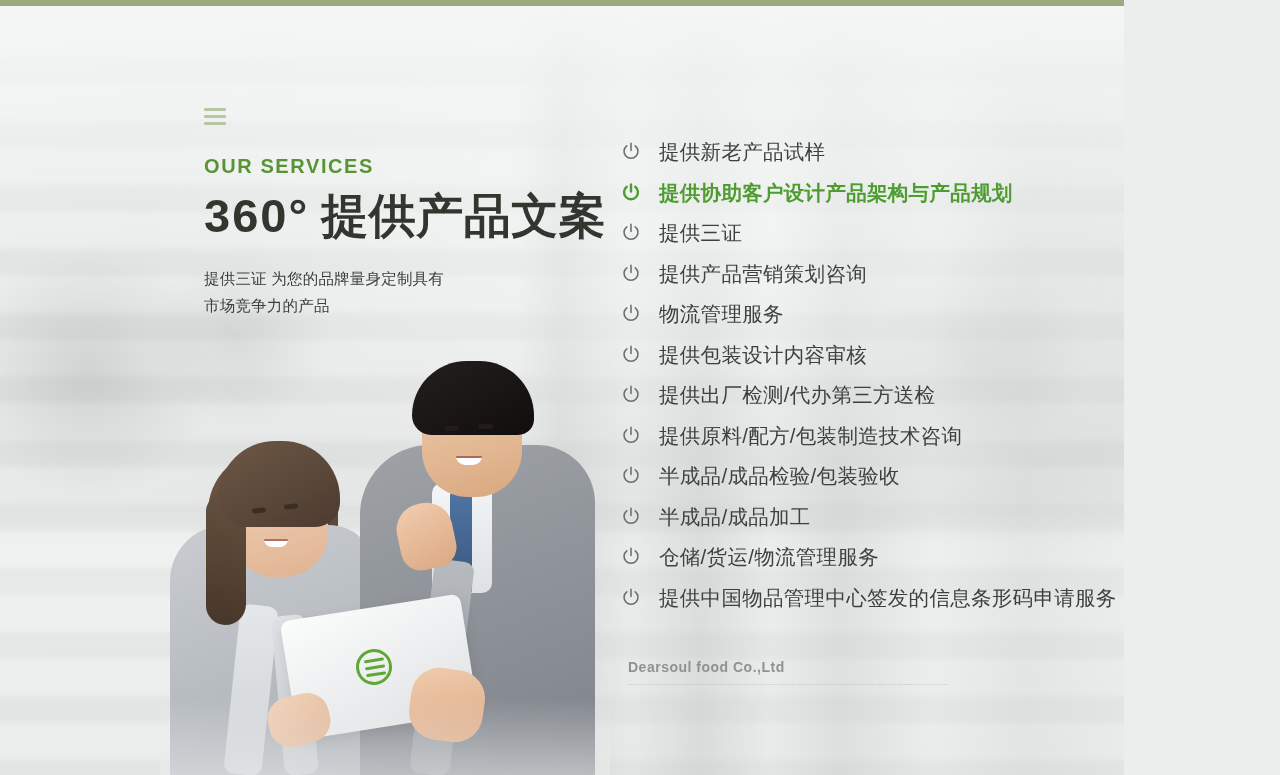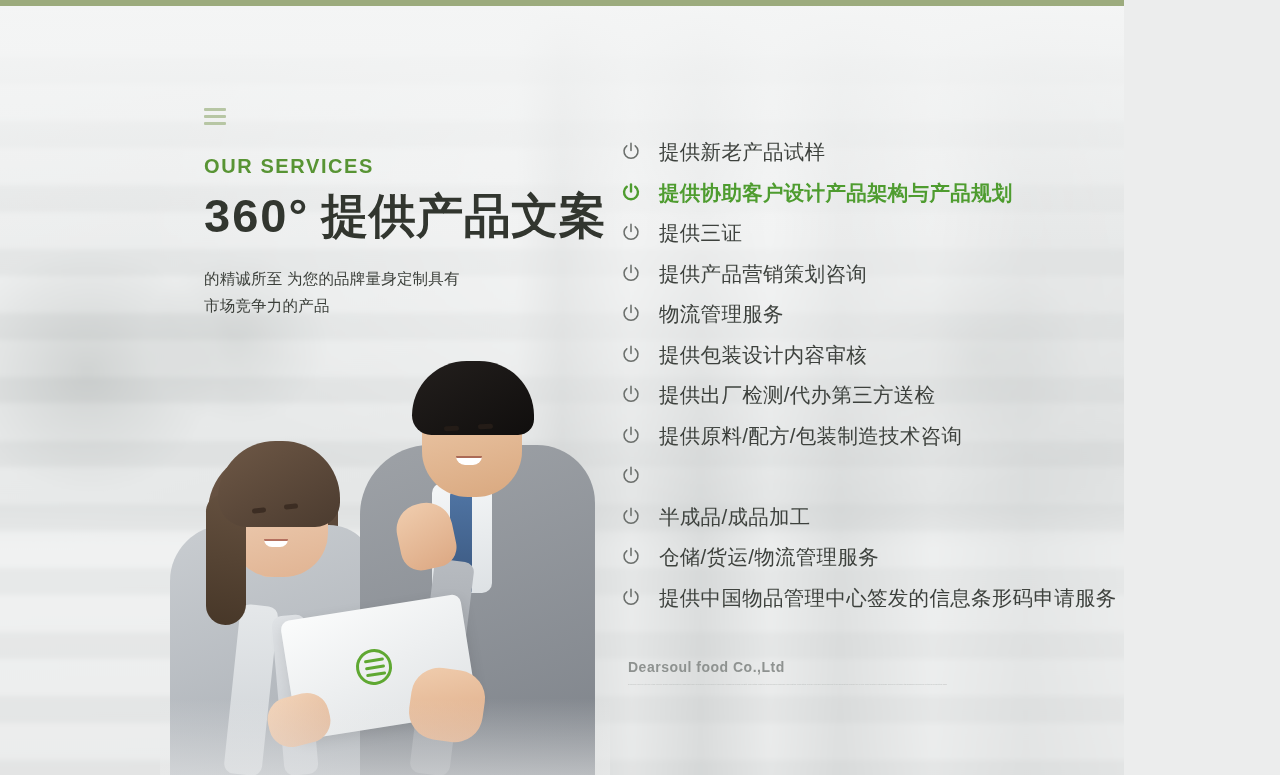--- a/index.html
+++ b/index.html
@@ -237,21 +237,21 @@
       <span></span>
     </div>
 
     <div class="eyebrow">OUR SERVICES</div>
 
     <div class="headline">
       <span class="deg">360°</span><span class="cn">提供产品文案</span>
     </div>
 
     <div class="sub">
-      <div>的精诚所至  为您的品牌量身定制具有</div>
+      <div>提供三证  为您的品牌量身定制具有</div>
       <div>市场竞争力的产品</div>
     </div>
   </div>
 
   <div class="services" id="services-list">
       <div class="svc-item">
         <span class="svc-icon">
           <svg viewBox="0 0 24 24" fill="none" stroke="currentColor" stroke-width="1.7" stroke-linecap="round">
             <path d="M12 2.6 V 10.4"></path>
             <path d="M7.4 5.2 A 7.6 7.6 0 1 0 16.6 5.2"></path>
@@ -322,20 +322,21 @@
         </span>
         <span class="svc-label">提供原料/配方/包装制造技术咨询</span>
       </div>
       <div class="svc-item">
         <span class="svc-icon">
           <svg viewBox="0 0 24 24" fill="none" stroke="currentColor" stroke-width="1.7" stroke-linecap="round">
             <path d="M12 2.6 V 10.4"></path>
             <path d="M7.4 5.2 A 7.6 7.6 0 1 0 16.6 5.2"></path>
           </svg>
         </span>
+        <span class="svc-label">半成品/成品检验/包装验收</span>
       </div>
       <div class="svc-item">
         <span class="svc-icon">
           <svg viewBox="0 0 24 24" fill="none" stroke="currentColor" stroke-width="1.7" stroke-linecap="round">
             <path d="M12 2.6 V 10.4"></path>
             <path d="M7.4 5.2 A 7.6 7.6 0 1 0 16.6 5.2"></path>
           </svg>
         </span>
         <span class="svc-label">半成品/成品加工</span>
       </div>

